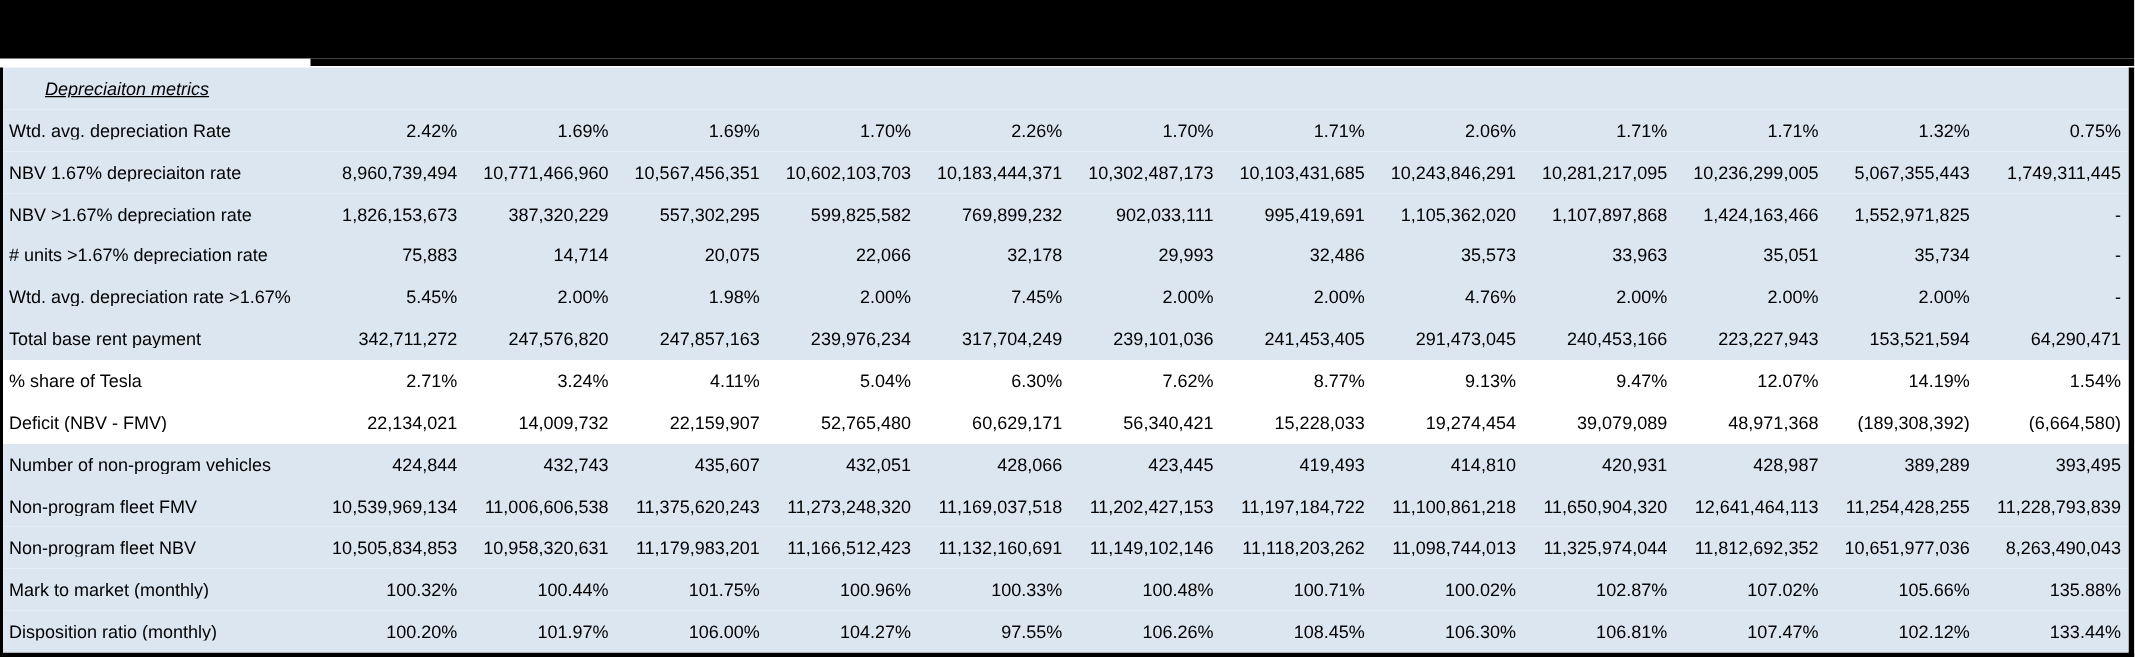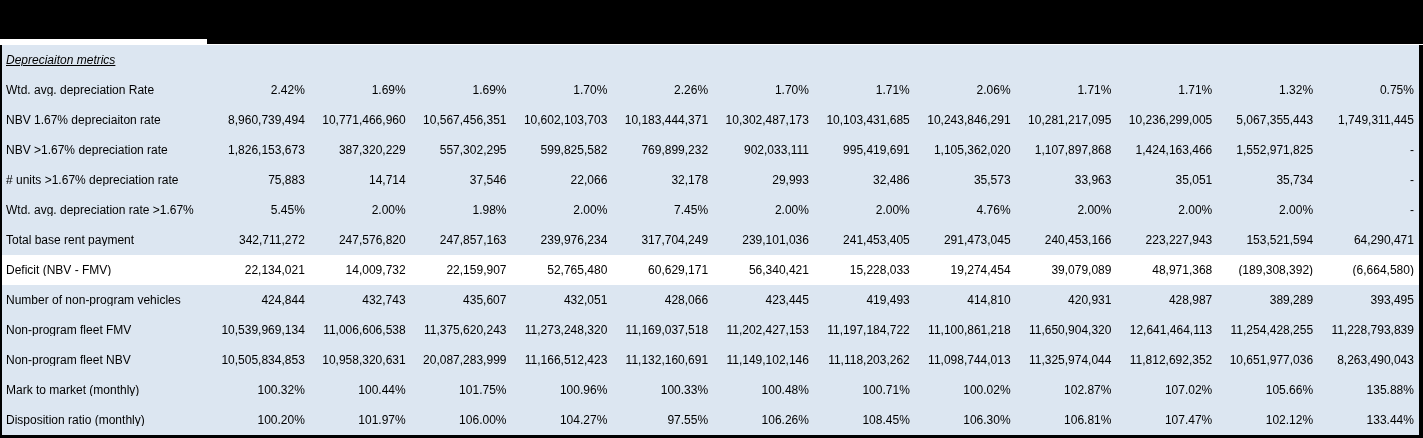--- a/index.html
+++ b/index.html
@@ -16,21 +16,21 @@
     border-left:2px solid #000000; border-right:4px solid #000000; border-bottom:3px solid #000000;
     background:#ffffff;
   }
   .row { flex:1 1 0; display:flex; align-items:center; box-sizing:border-box; min-height:0; }
   .row.blue  { background:#dce6f1; }
   .row.white { background:#ffffff; }
   .row.divided { border-top:1px solid #7f7f7f; }
   .cell { box-sizing:border-box; overflow:hidden; white-space:nowrap; line-height:1; }
   .cell.label { width:207px; flex:0 0 207px; padding-left:4px; text-align:left; }
   .cell.num { flex:1 1 0; text-align:right; padding-right:5px; }
-  .section-title { font-style:italic; text-decoration:underline; }
+  .section-title { font-style:italic; text-decoration:underline;margin-left:24px; }
 </style>
 </head>
 <body>
 
 <div class="screen">
 
   <div class="redaction-top"></div>
   <div class="redaction-data-header"></div>
 
   <div class="table-body">
@@ -84,21 +84,21 @@
       <div class="cell num">1,107,897,868</div>
       <div class="cell num">1,424,163,466</div>
       <div class="cell num">1,552,971,825</div>
       <div class="cell num">-</div>
     </div>
 
     <div class="row blue">
       <div class="cell label"># units &gt;1.67% depreciation rate</div>
       <div class="cell num">75,883</div>
       <div class="cell num">14,714</div>
-      <div class="cell num">37,546</div>
+      <div class="cell num">20,075</div>
       <div class="cell num">22,066</div>
       <div class="cell num">32,178</div>
       <div class="cell num">29,993</div>
       <div class="cell num">32,486</div>
       <div class="cell num">35,573</div>
       <div class="cell num">33,963</div>
       <div class="cell num">35,051</div>
       <div class="cell num">35,734</div>
       <div class="cell num">-</div>
     </div>
@@ -130,20 +130,35 @@
       <div class="cell num">241,453,405</div>
       <div class="cell num">291,473,045</div>
       <div class="cell num">240,453,166</div>
       <div class="cell num">223,227,943</div>
       <div class="cell num">153,521,594</div>
       <div class="cell num">64,290,471</div>
     </div>
 
 
 
+    <div class="row white">
+      <div class="cell label">% share of Tesla</div>
+      <div class="cell num">2.71%</div>
+      <div class="cell num">3.24%</div>
+      <div class="cell num">4.11%</div>
+      <div class="cell num">5.04%</div>
+      <div class="cell num">6.30%</div>
+      <div class="cell num">7.62%</div>
+      <div class="cell num">8.77%</div>
+      <div class="cell num">9.13%</div>
+      <div class="cell num">9.47%</div>
+      <div class="cell num">12.07%</div>
+      <div class="cell num">14.19%</div>
+      <div class="cell num">1.54%</div>
+    </div>
 
     <div class="row white">
       <div class="cell label">Deficit (NBV - FMV)</div>
       <div class="cell num">22,134,021</div>
       <div class="cell num">14,009,732</div>
       <div class="cell num">22,159,907</div>
       <div class="cell num">52,765,480</div>
       <div class="cell num">60,629,171</div>
       <div class="cell num">56,340,421</div>
       <div class="cell num">15,228,033</div>
@@ -184,21 +199,21 @@
       <div class="cell num">11,650,904,320</div>
       <div class="cell num">12,641,464,113</div>
       <div class="cell num">11,254,428,255</div>
       <div class="cell num">11,228,793,839</div>
     </div>
 
     <div class="row blue">
       <div class="cell label">Non-program fleet NBV</div>
       <div class="cell num">10,505,834,853</div>
       <div class="cell num">10,958,320,631</div>
-      <div class="cell num">20,087,283,999</div>
+      <div class="cell num">11,179,983,201</div>
       <div class="cell num">11,166,512,423</div>
       <div class="cell num">11,132,160,691</div>
       <div class="cell num">11,149,102,146</div>
       <div class="cell num">11,118,203,262</div>
       <div class="cell num">11,098,744,013</div>
       <div class="cell num">11,325,974,044</div>
       <div class="cell num">11,812,692,352</div>
       <div class="cell num">10,651,977,036</div>
       <div class="cell num">8,263,490,043</div>
     </div>

